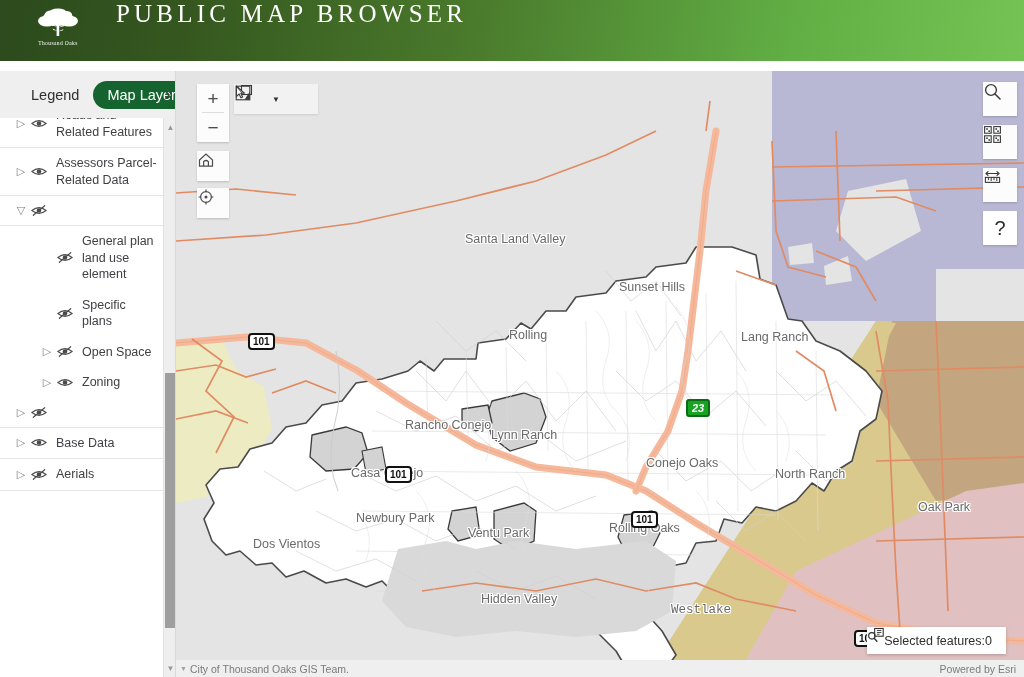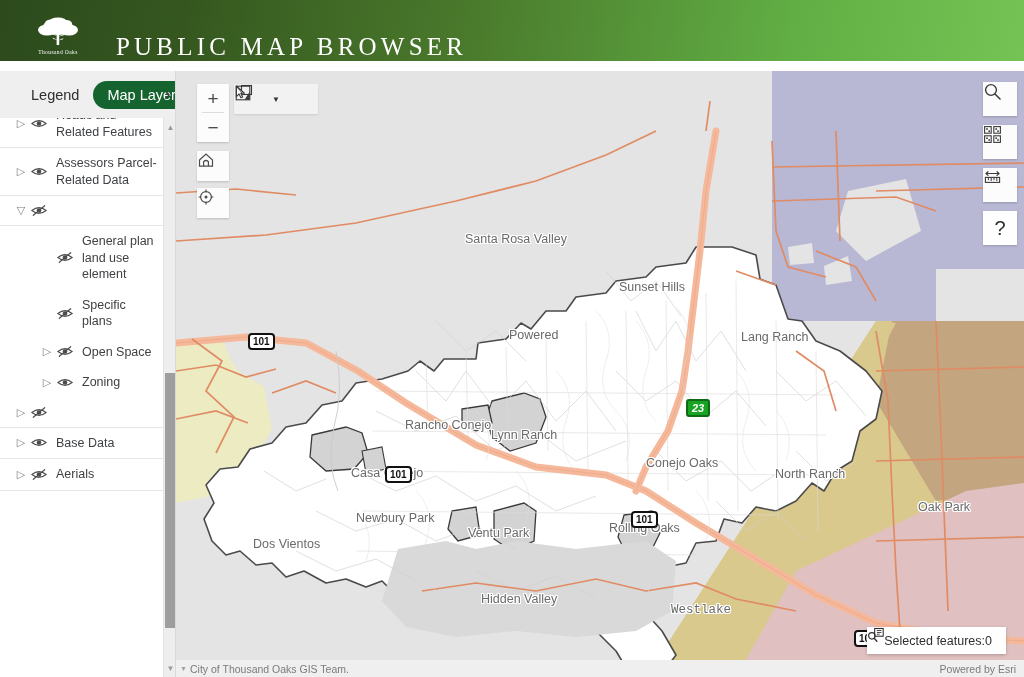--- a/index.html
+++ b/index.html
@@ -10,21 +10,21 @@
     overflow: hidden;
     font-family: "Liberation Sans", sans-serif;
     background: #ffffff;
   }
   #app { position: relative; width: 1024px; height: 677px; overflow: hidden; }
 
   
   #header {
     position: absolute; left: 0; top: 0; width: 1024px; height: 61px;
     background: linear-gradient(100deg, #2c4a1d 0%, #35571f 18%, #4a7a2c 46%, #62b045 78%, #75c354 100%);
-    display: flex; align-items: flex-end;
+    display: flex; align-items: flex-start;
   }
   #logo-wrap {
     margin-left: 22px; width: 72px; height: 52px;
     display: flex; flex-direction: column; align-items: center; justify-content: center;
   }
   #logo-wrap svg { display: block; }
   #logo-text {
     font-family: "Liberation Serif", serif;
     font-size: 5.5px; color: #ffffff; letter-spacing: .4px;
     margin-top: -1px; white-space: nowrap;
@@ -452,24 +452,24 @@
         <path d="M600,340 Q620,360 610,390"></path>
         <path d="M520,420 Q540,440 530,470"></path>
         <path d="M460,480 Q480,500 470,530"></path>
         <path d="M300,340 Q320,360 310,390"></path>
       </g>
 
       <path d="M160,280 Q168,320 158,356 Q150,392 162,420" stroke="#c9c9c9" stroke-width="0.9" fill="none"></path>
     </svg>
 
     <div id="map-labels">
-        <div class="maplabel" style="left: 289px; top: 161px;">Santa Rosa Valley</div>
+        <div class="maplabel" style="left: 289px; top: 161px;">Santa Land Valley</div>
         <div class="maplabel" style="left: 443px; top: 209px;">Sunset Hills</div>
         <div class="maplabel" style="left: 565px; top: 259px;">Lang Ranch</div>
-        <div class="maplabel" style="left: 333px; top: 257px;">Powered</div>
+        <div class="maplabel" style="left: 333px; top: 257px;">Rolling</div>
         <div class="maplabel" style="left: 229px; top: 347px;">Rancho Conejo</div>
         <div class="maplabel" style="left: 315px; top: 357px;">Lynn Ranch</div>
         <div class="maplabel" style="left: 470px; top: 385px;">Conejo Oaks</div>
         <div class="maplabel" style="left: 599px; top: 396px;">North Ranch</div>
         <div class="maplabel" style="left: 742px; top: 429px;">Oak Park</div>
         <div class="maplabel" style="left: 175px; top: 395px;">Casa Conejo</div>
         <div class="maplabel" style="left: 180px; top: 440px;">Newbury Park</div>
         <div class="maplabel" style="left: 292px; top: 455px;">Ventu Park</div>
         <div class="maplabel" style="left: 433px; top: 450px;">Rolling Oaks</div>
         <div class="maplabel" style="left: 77px; top: 466px;">Dos Vientos</div>

